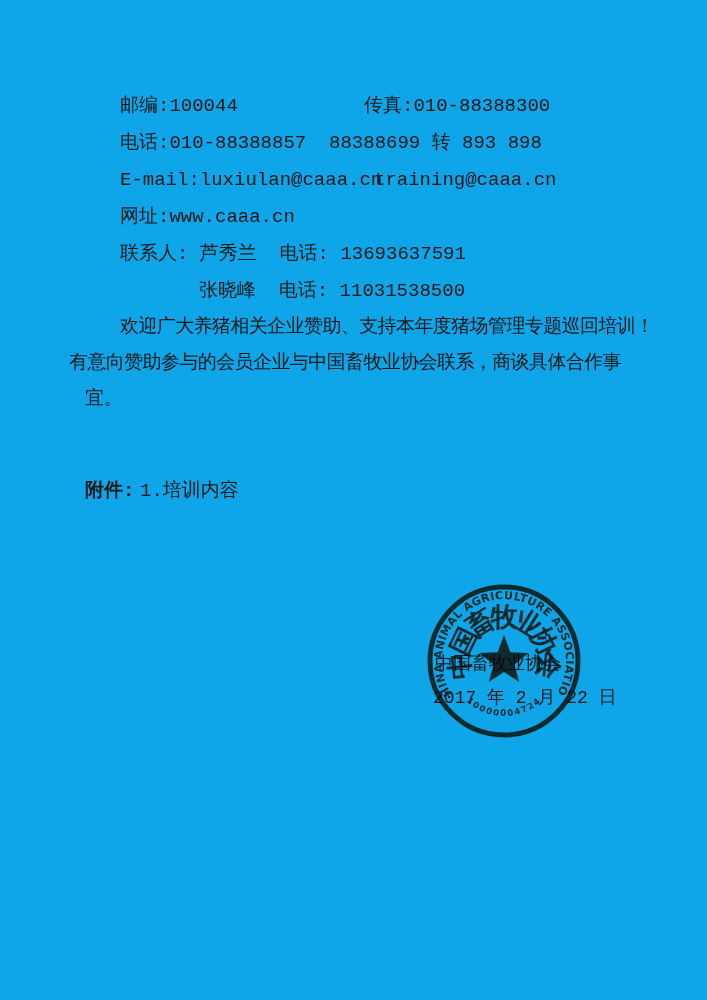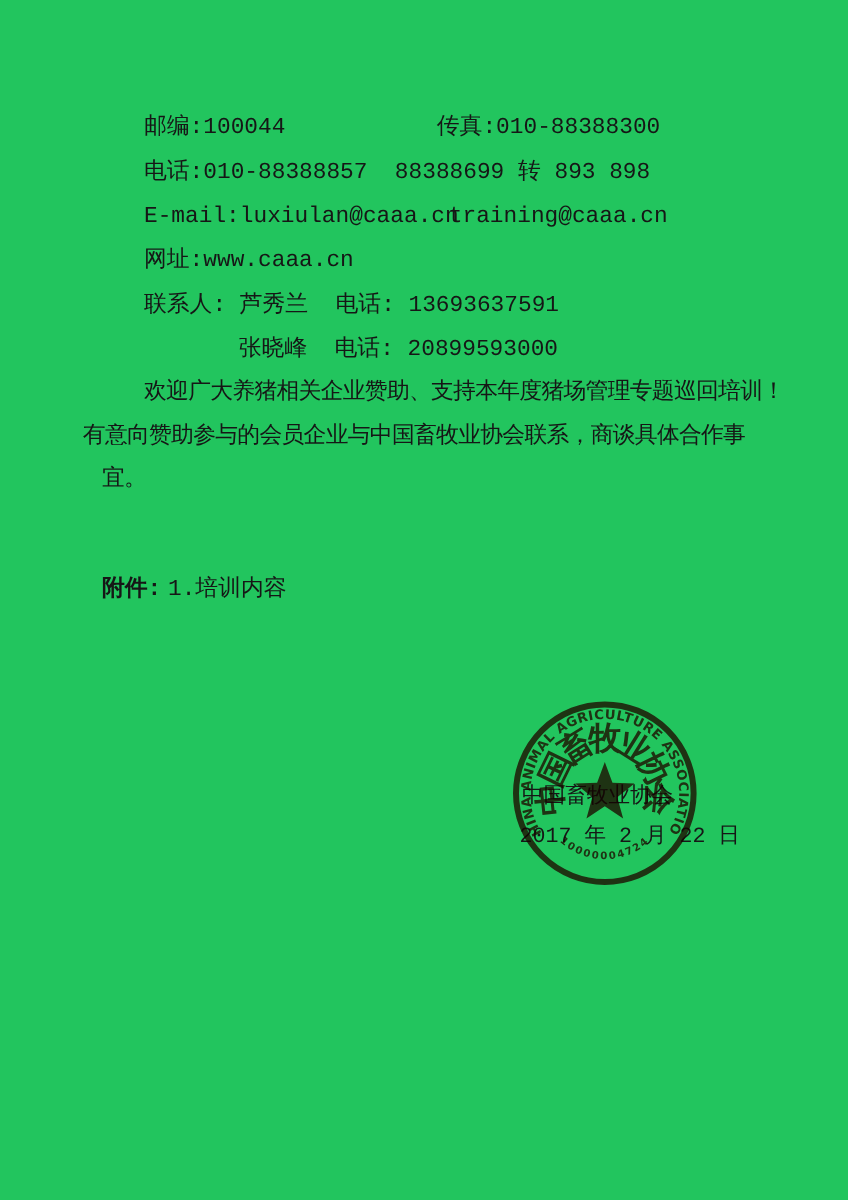--- a/index.html
+++ b/index.html
@@ -1,20 +1,20 @@
 <!DOCTYPE html>
 <html><head>
 <meta charset="utf-8">
 <style>
   html, body { margin: 0; padding: 0; background: #ffffff; }
   .page {
     position: relative;
     width: 707px;
     height: 1000px;
-    background: #22c55e;
+    background: #0ea5e9;
     font-family: "Liberation Mono", "DejaVu Sans Mono", monospace;
     color: #161616;
     overflow: hidden;
   }
   .run {
     position: absolute;
     font-size: 19px;
     line-height: 1.15;
     white-space: pre;
   }
@@ -53,21 +53,21 @@
 
 <div class="page">
 
   <div class="run" style="left:120px; top:96px">邮编:100044</div>
   <div class="run" style="left:364px; top:96px">传真:010-88388300</div>
   <div class="run" style="left:120px; top:133px">电话:010-88388857  88388699 转 893 898</div>
   <div class="run" style="left:120px; top:170px">E-mail:luxiulan@caaa.cn</div>
   <div class="run" style="left:374px; top:170px">training@caaa.cn</div>
   <div class="run" style="left:120px; top:207px">网址:www.caaa.cn</div>
   <div class="run" style="left:120px; top:244px">联系人: 芦秀兰  电话: 13693637591</div>
-  <div class="run" style="left:199px; top:281px">张晓峰  电话: 20899593000</div>
+  <div class="run" style="left:199px; top:281px">张晓峰  电话: 11031538500</div>
 
   <div class="run para" style="left:120px; top:317px">欢迎广大养猪相关企业赞助、支持本年度猪场管理专题巡回培训！</div>
   <div class="run para" style="left:69px;  top:353px">有意向赞助参与的会员企业与中国畜牧业协会联系，商谈具体合作事</div>
   <div class="run para" style="left:85px;  top:389px">宜。</div>
 
   <div class="run bold" style="left:85px;  top:481px">附件:</div>
   <div class="run" style="left:140px; top:481px">1.培训内容</div>
 
   <div class="run sig" style="left:435px; top:654px">中国畜牧业协会</div>
   <div class="run sig" style="left:433px; top:688px">2017 年 2 月 22 日</div>

